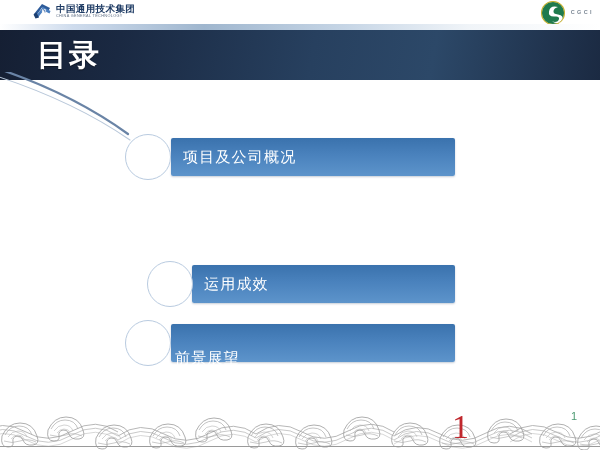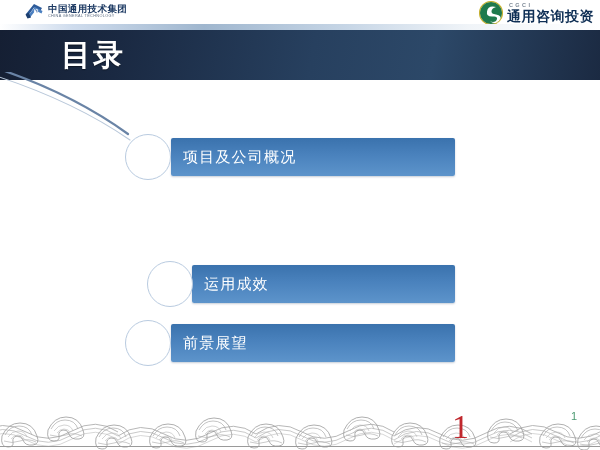--- a/index.html
+++ b/index.html
@@ -26,21 +26,21 @@
   
   .logo-strip {
     position: absolute;
     left: 0; top: 0;
     width: 600px;
     height: 24px;
     background: #ffffff;
   }
   .logo-left {
     position: absolute;
-    left: 24px; top: 2px;
+    left: 32px; top: 2px;
     display: flex;
     align-items: center;
     gap: 4px;
   }
   .logo-left-mark {
     width: 20px; height: 19px;
     position: relative;
   }
   .logo-left-text {
     display: flex;
@@ -118,21 +118,20 @@
   .banner-title {
     position: absolute;
     left: 37px; top: 50%;
     transform: translateY(-50%);
     color: #ffffff;
     font-size: 30px;
     font-weight: bold;
     letter-spacing: 2px;
     font-family: Liberation Mono, monospace;
     text-shadow: 0 1px 1px rgba(0,0,0,.45);
-    margin-left: 24px;
   }
 
   
   .swoosh {
     position: absolute;
     left: 0; top: 72px;
     width: 210px; height: 100px;
     pointer-events: none;
   }
 
@@ -238,21 +237,20 @@
           <circle cx="26" cy="26" r="24" fill="#d8c23a"></circle>
           <circle cx="26" cy="26" r="22" fill="#ffffff"></circle>
           <path d="M26 4 a22 22 0 0 1 0 44 a22 22 0 0 1 0 -44 Z" fill="#1f7a4d"></path>
           <path d="M36 14 q-16 -4 -18 9 q-2 11 12 10 q9 -1 8 5 q-2 8 -14 5
                    q14 8 20 -2 q5 -10 -8 -12 q-10 -1 -9 -7 q1 -6 9 -8 Z" fill="#ffffff"></path>
           <circle cx="26" cy="26" r="23" fill="none" stroke="#b8a42e" stroke-width="1.5"></circle>
         </svg>
       </span>
       <span class="logo-right-text">
         <span class="logo-right-abbr">CGCI</span>
-        <span class="logo-right-cn">通用咨询投资</span>
       </span>
     </div>
   </div>
 
   <div class="header-rule"></div>
 
   <div class="banner">
     <div class="banner-title">目录</div>
   </div>
 
@@ -273,21 +271,21 @@
 
     <div class="agenda-item" style="left:0; top:261px; width:540px;">
       <div class="agenda-bar" style="left:192px; width:263px;"></div>
       <div class="agenda-circle" style="left:147px;"></div>
       <div class="agenda-label" style="left:204px;">运用成效</div>
     </div>
 
     <div class="agenda-item" style="left:0; top:320px; width:600px;">
       <div class="agenda-bar" style="left:171px; width:284px;"></div>
       <div class="agenda-circle" style="left:125px;"></div>
-      <div class="agenda-label" style="left:183px;">前景展望</div>
+      <div class="agenda-label" style="left:175px;margin-top:15px;">前景展望</div>
     </div>
   </div>
 
   <svg class="wave-band" viewBox="0 0 600 42" preserveAspectRatio="none">
     <defs>
       <g id="crest">
         <path d="M0 16 q6 -13 18 -13 q13 0 17 13 q3 8 -4 9 q-8 1 -10 -5
                  q-2 -5 -6 -4 q-5 1 -4 6 q1 5 -5 5 q-8 0 -6 -11 Z" fill="none" stroke="#9b9b9b" stroke-width="0.8"></path>
         <path d="M3 15 q5 -9 14 -9 q10 0 13 9" fill="none" stroke="#aaaaaa" stroke-width="0.7"></path>
         <path d="M6 17 q4 -6 10 -6 q7 0 9 6" fill="none" stroke="#b5b5b5" stroke-width="0.6"></path>

